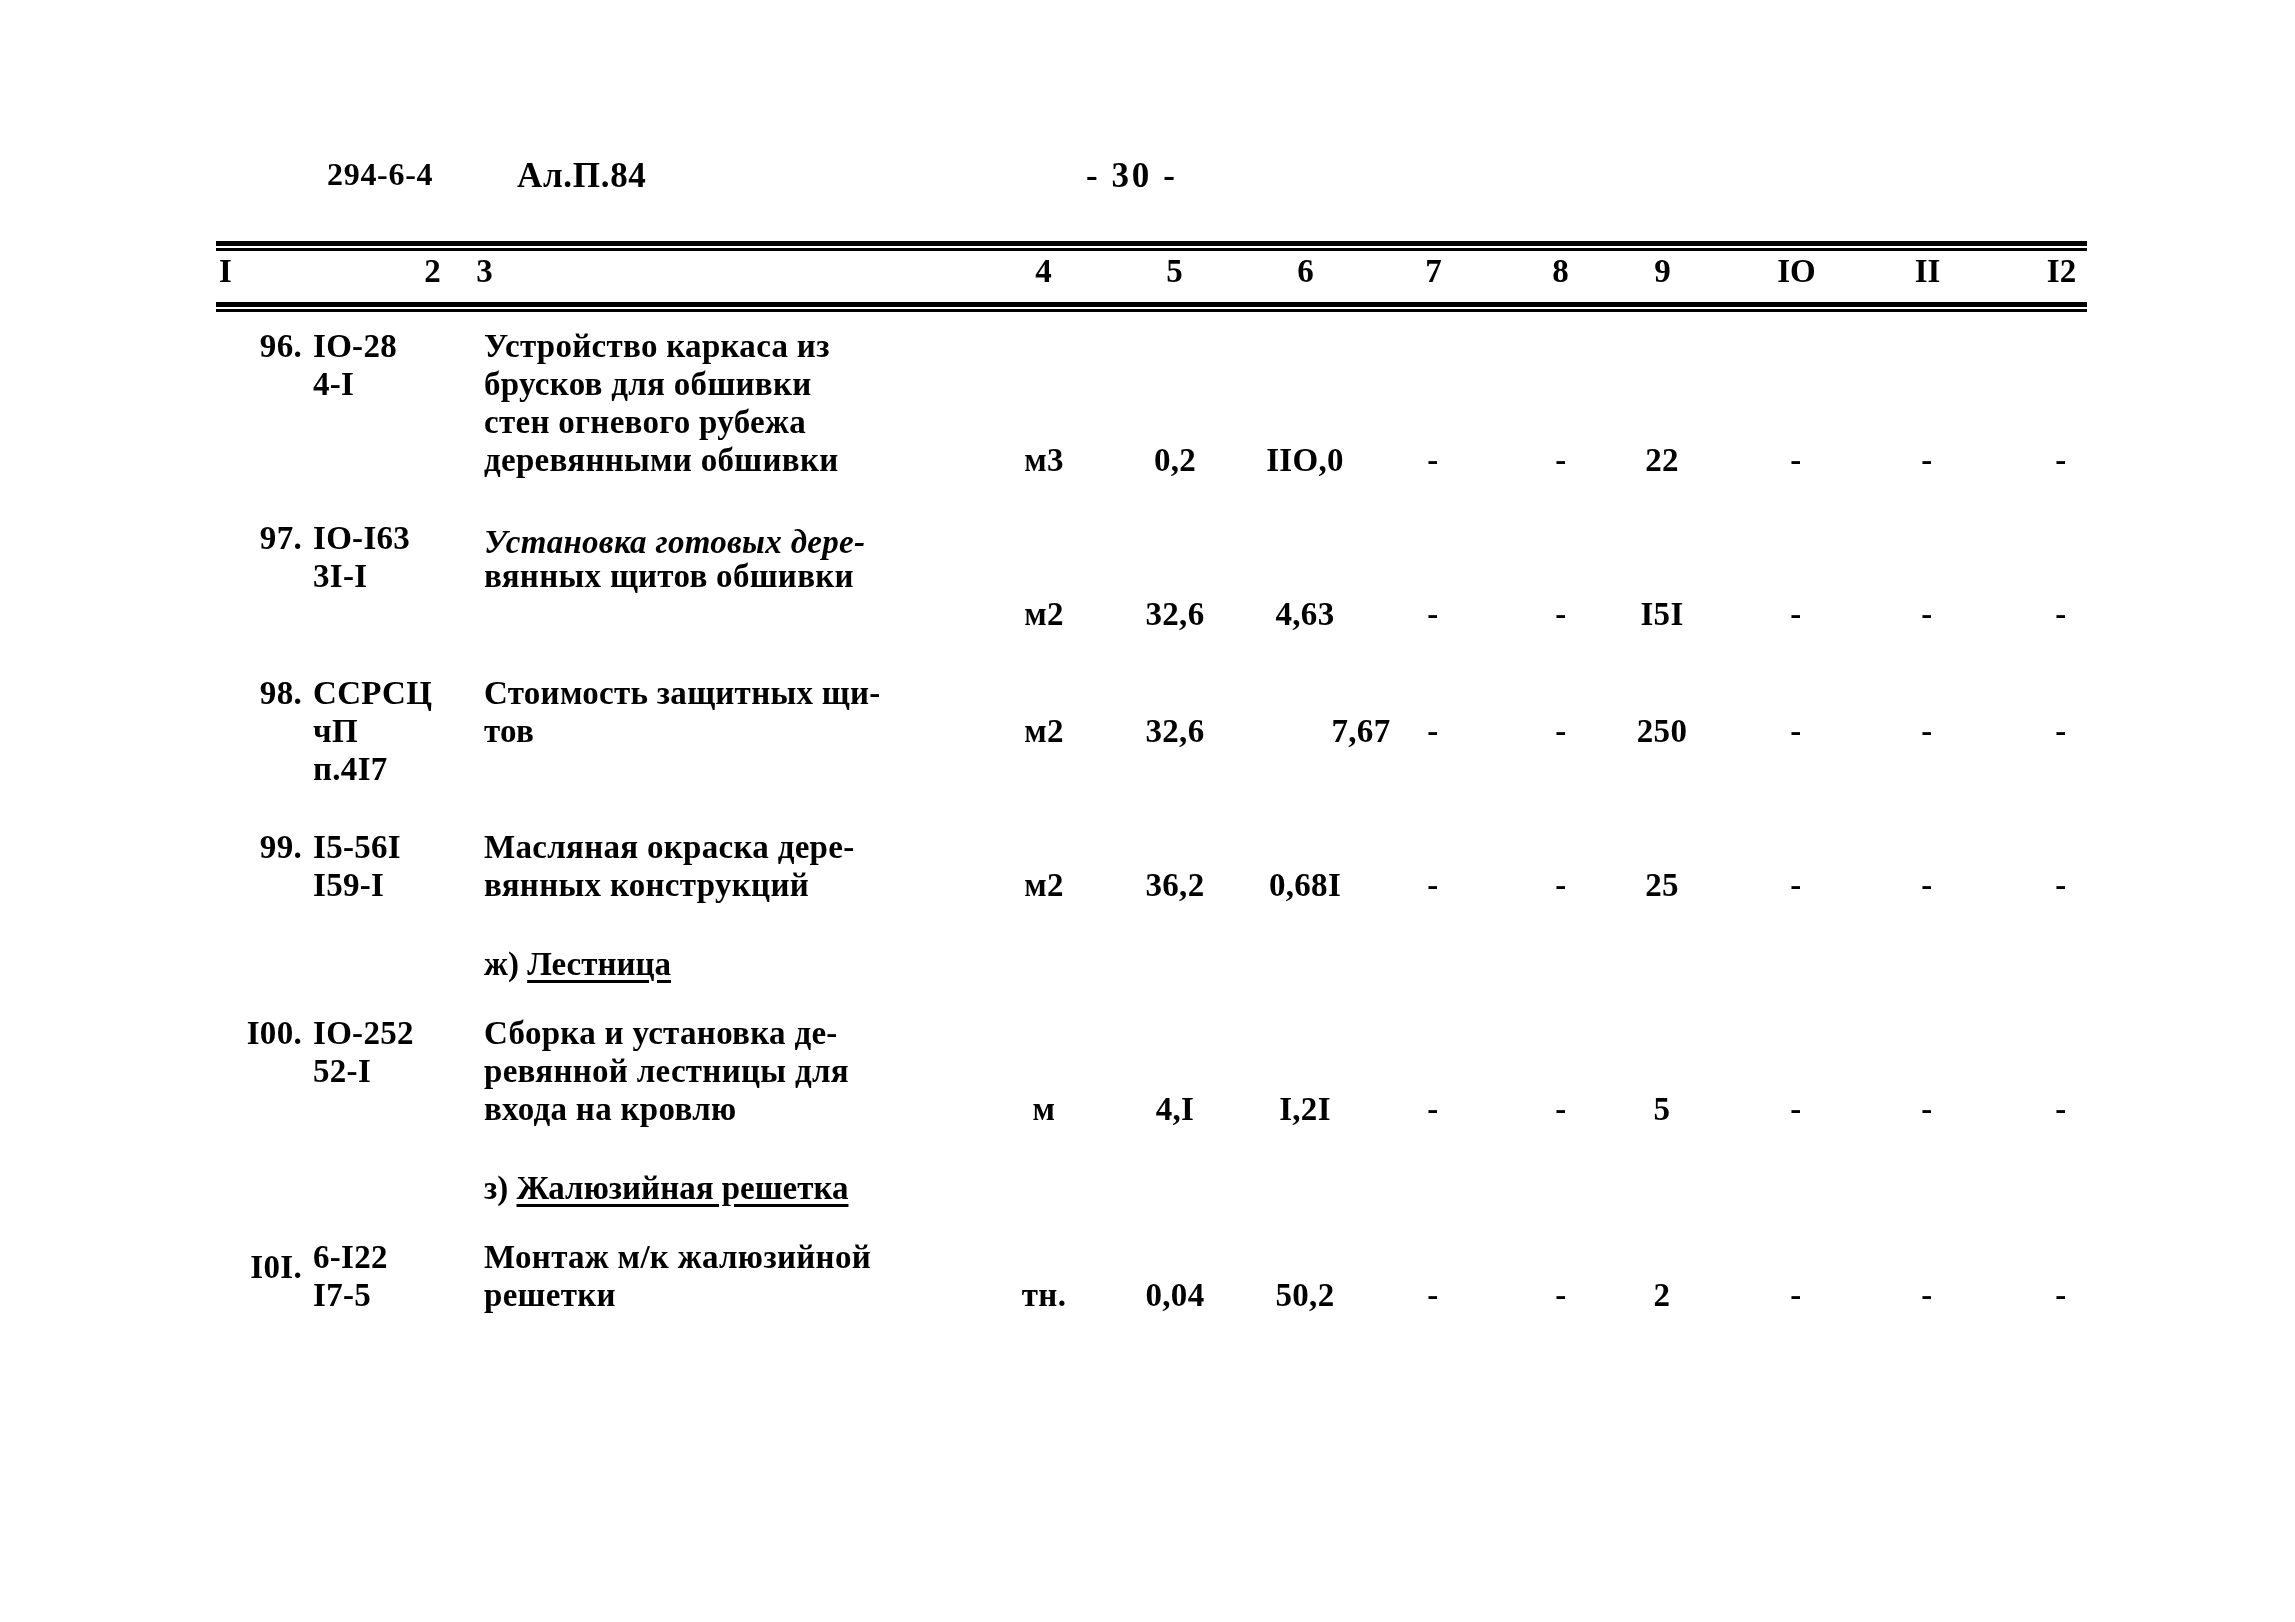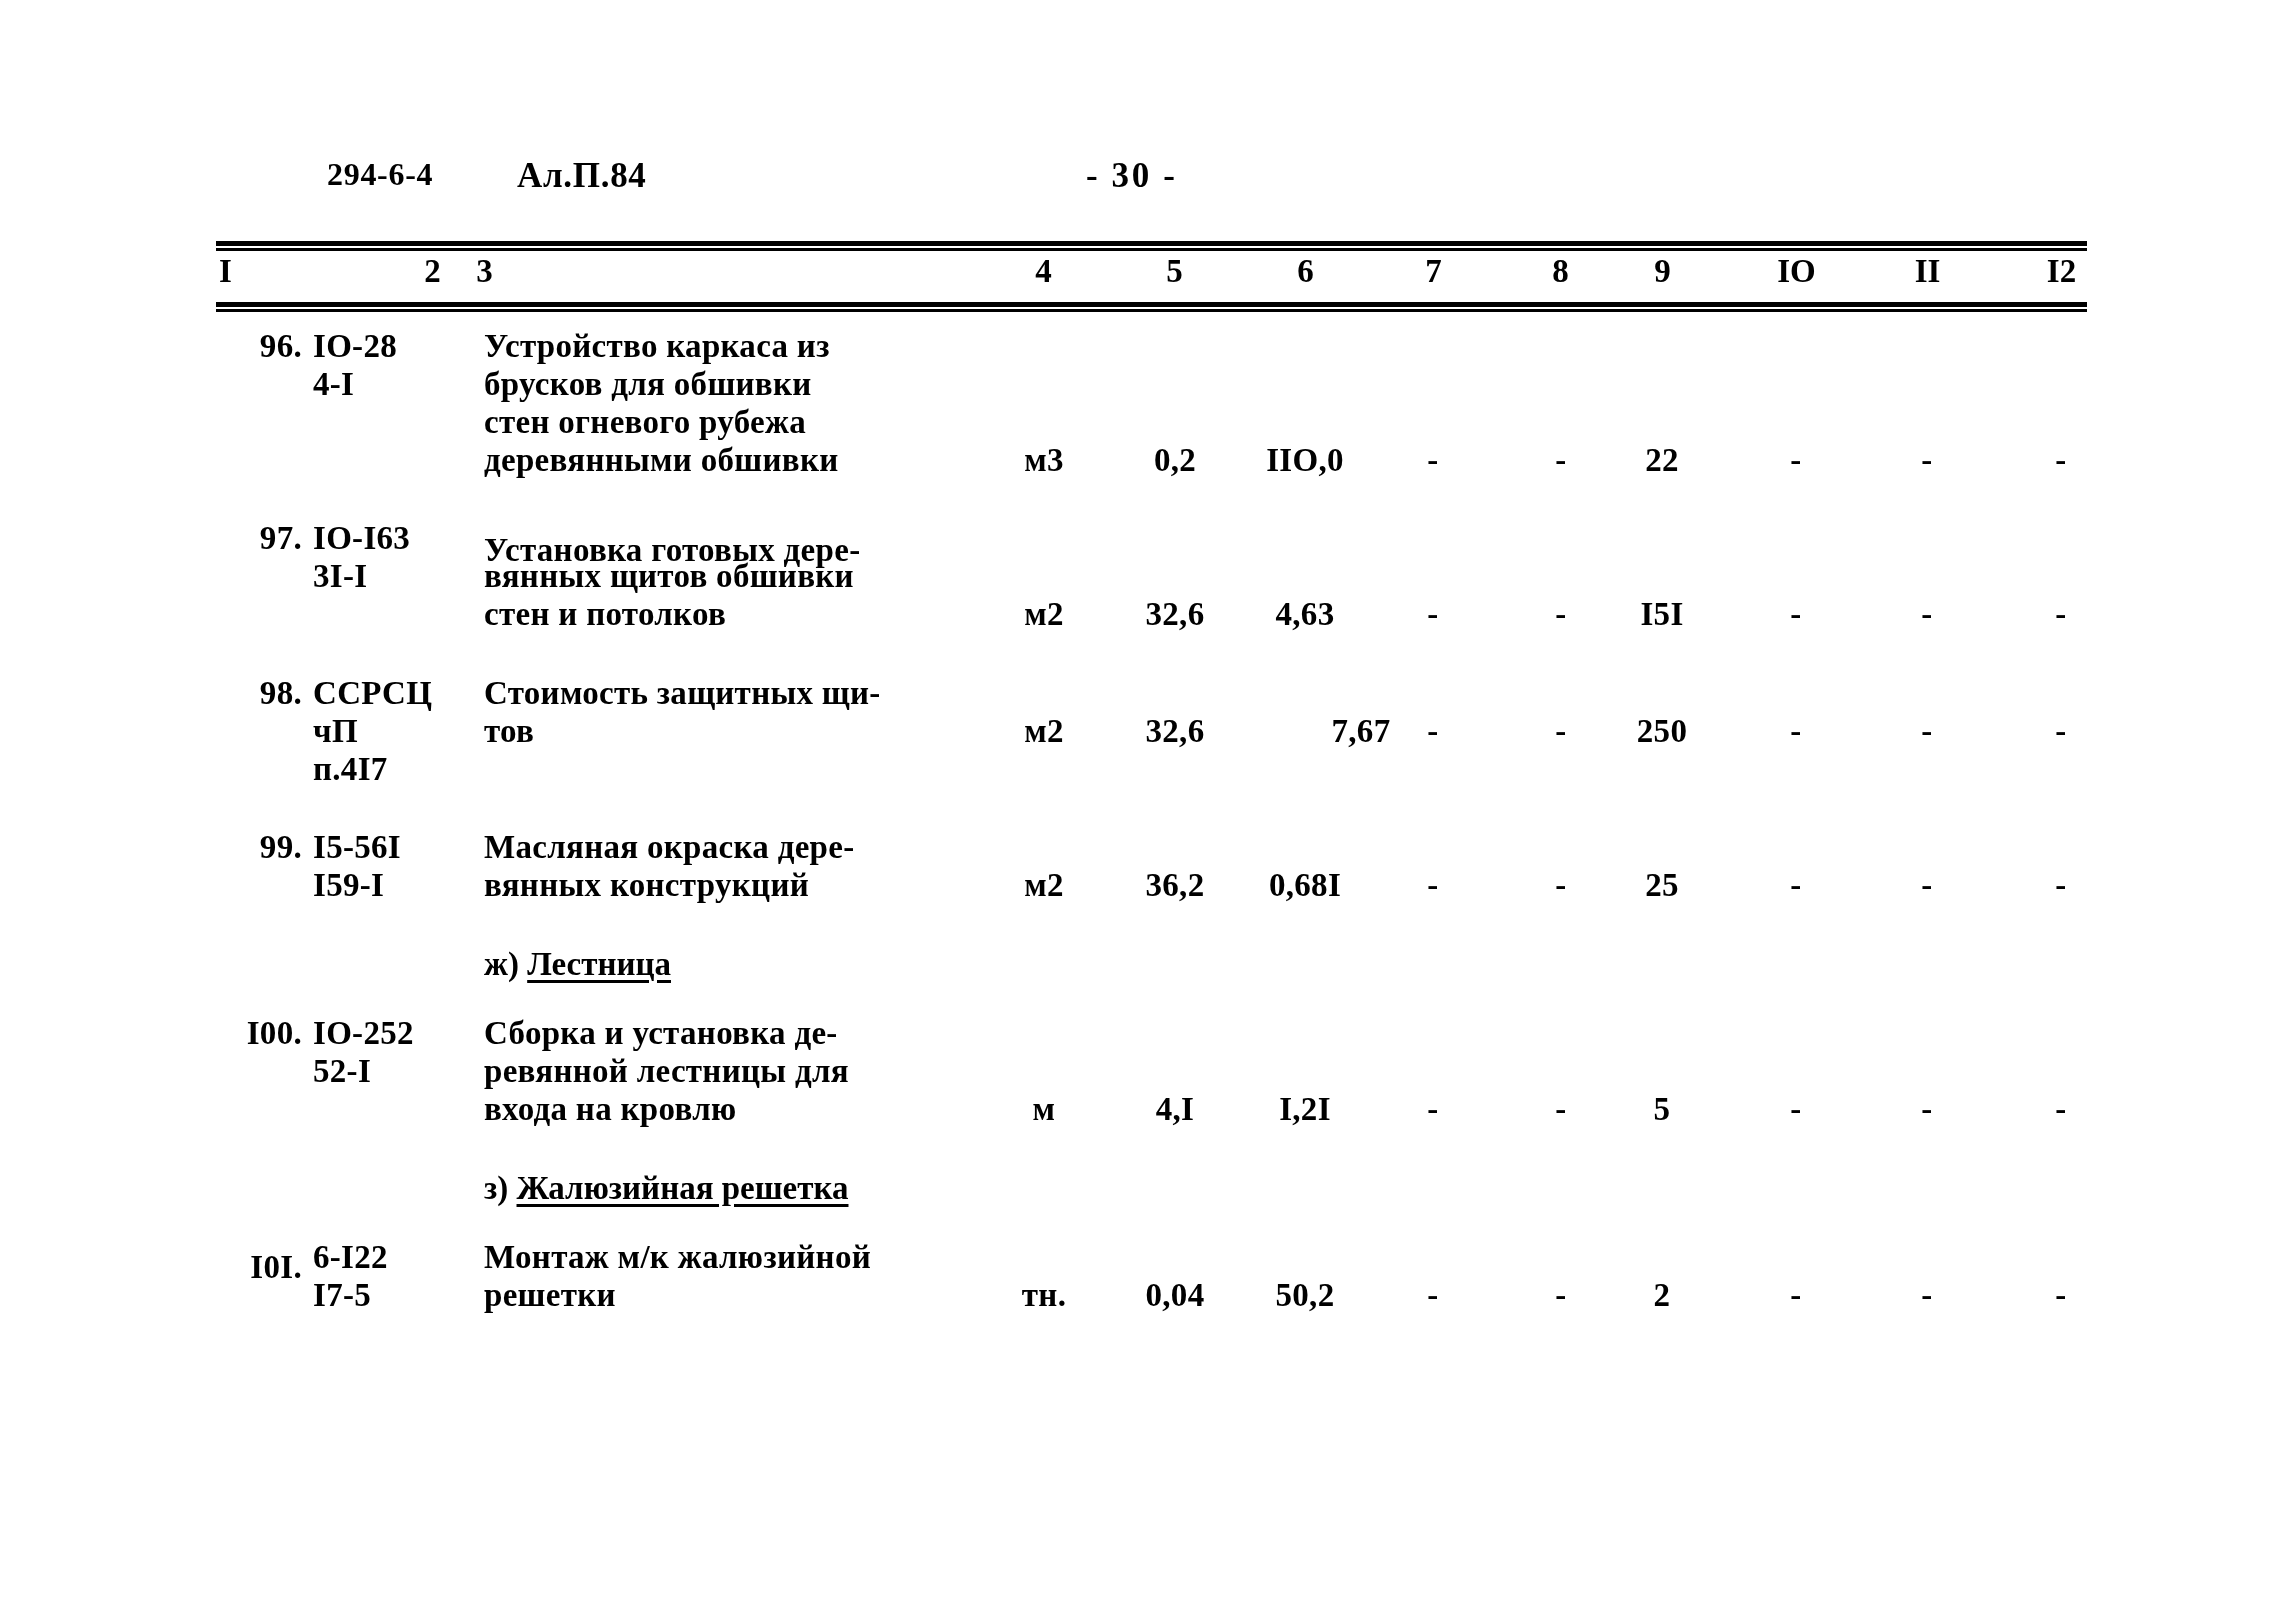--- a/index.html
+++ b/index.html
@@ -187,23 +187,22 @@
         <div class="cell dash" style="left: 1489px; width: 144px; top: 114px;">-</div>
         <div class="cell val" style="left: 1590px; width: 144px; top: 114px; text-align: center;">22</div>
         <div class="cell dash" style="left: 1724px; width: 144px; top: 114px;">-</div>
         <div class="cell dash" style="left: 1855px; width: 144px; top: 114px;">-</div>
         <div class="cell dash" style="left: 1989px; width: 144px; top: 114px;">-</div>
       </div>
       <div class="row" style="top: 192px; height: 114px;">
         <div class="cell num-idx" style="left: 151px; width: 151px; top: 0px;">97.</div>
         <div class="cell code" style="left: 313px; width: 170px; top: 0px;">IO-I63</div>
         <div class="cell code" style="left: 313px; width: 170px; top: 38px;">3I-I</div>
-        <div class="cell descr" style="left: 484px; width: 537px; top: 12px;">Установка готовых дере-</div>
+        <div class="cell descr" style="left: 484px; width: 537px; top: 4px; font-style: italic;">Установка готовых дере-</div>
         <div class="cell descr" style="left: 484px; width: 537px; top: 38px;">вянных щитов обшивки</div>
-        <div class="cell descr" style="left: 484px; width: 537px; top: 76px;">стен и потолков</div>
         <div class="cell unit" style="left: 972px; width: 144px; top: 76px;">м2</div>
         <div class="cell val" style="left: 1103px; width: 144px; top: 76px;">32,6</div>
         <div class="cell val" style="left: 1233px; width: 144px; top: 76px;">4,63</div>
         <div class="cell dash" style="left: 1361px; width: 144px; top: 76px;">-</div>
         <div class="cell dash" style="left: 1489px; width: 144px; top: 76px;">-</div>
         <div class="cell val" style="left: 1590px; width: 144px; top: 76px;">I5I</div>
         <div class="cell dash" style="left: 1724px; width: 144px; top: 76px;">-</div>
         <div class="cell dash" style="left: 1855px; width: 144px; top: 76px;">-</div>
         <div class="cell dash" style="left: 1989px; width: 144px; top: 76px;">-</div>
       </div>

